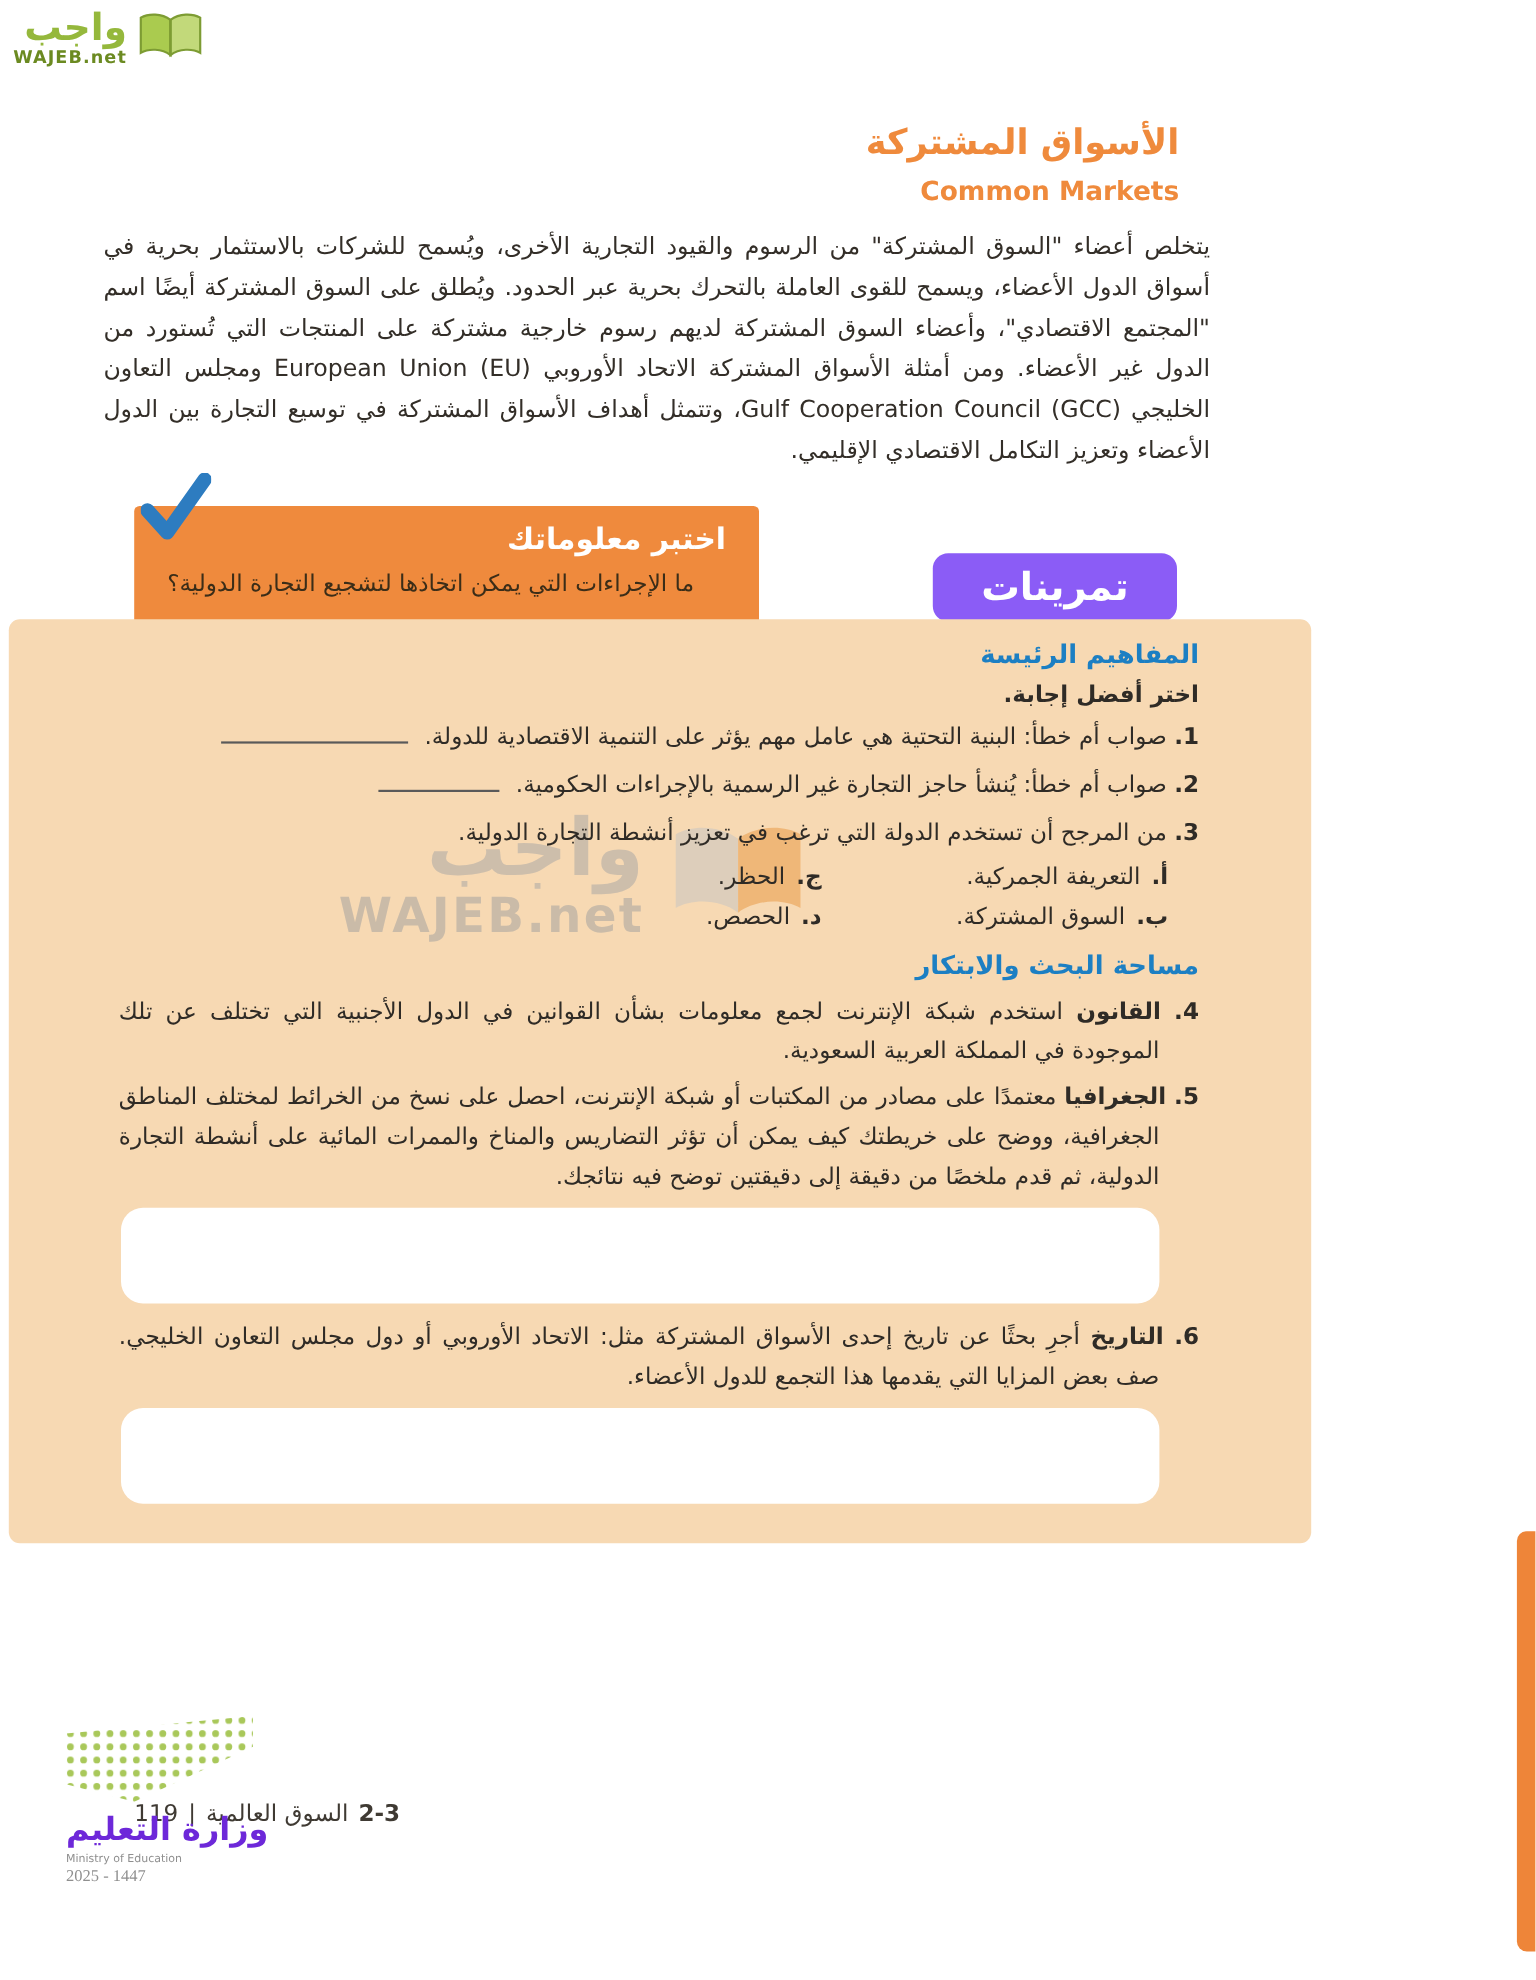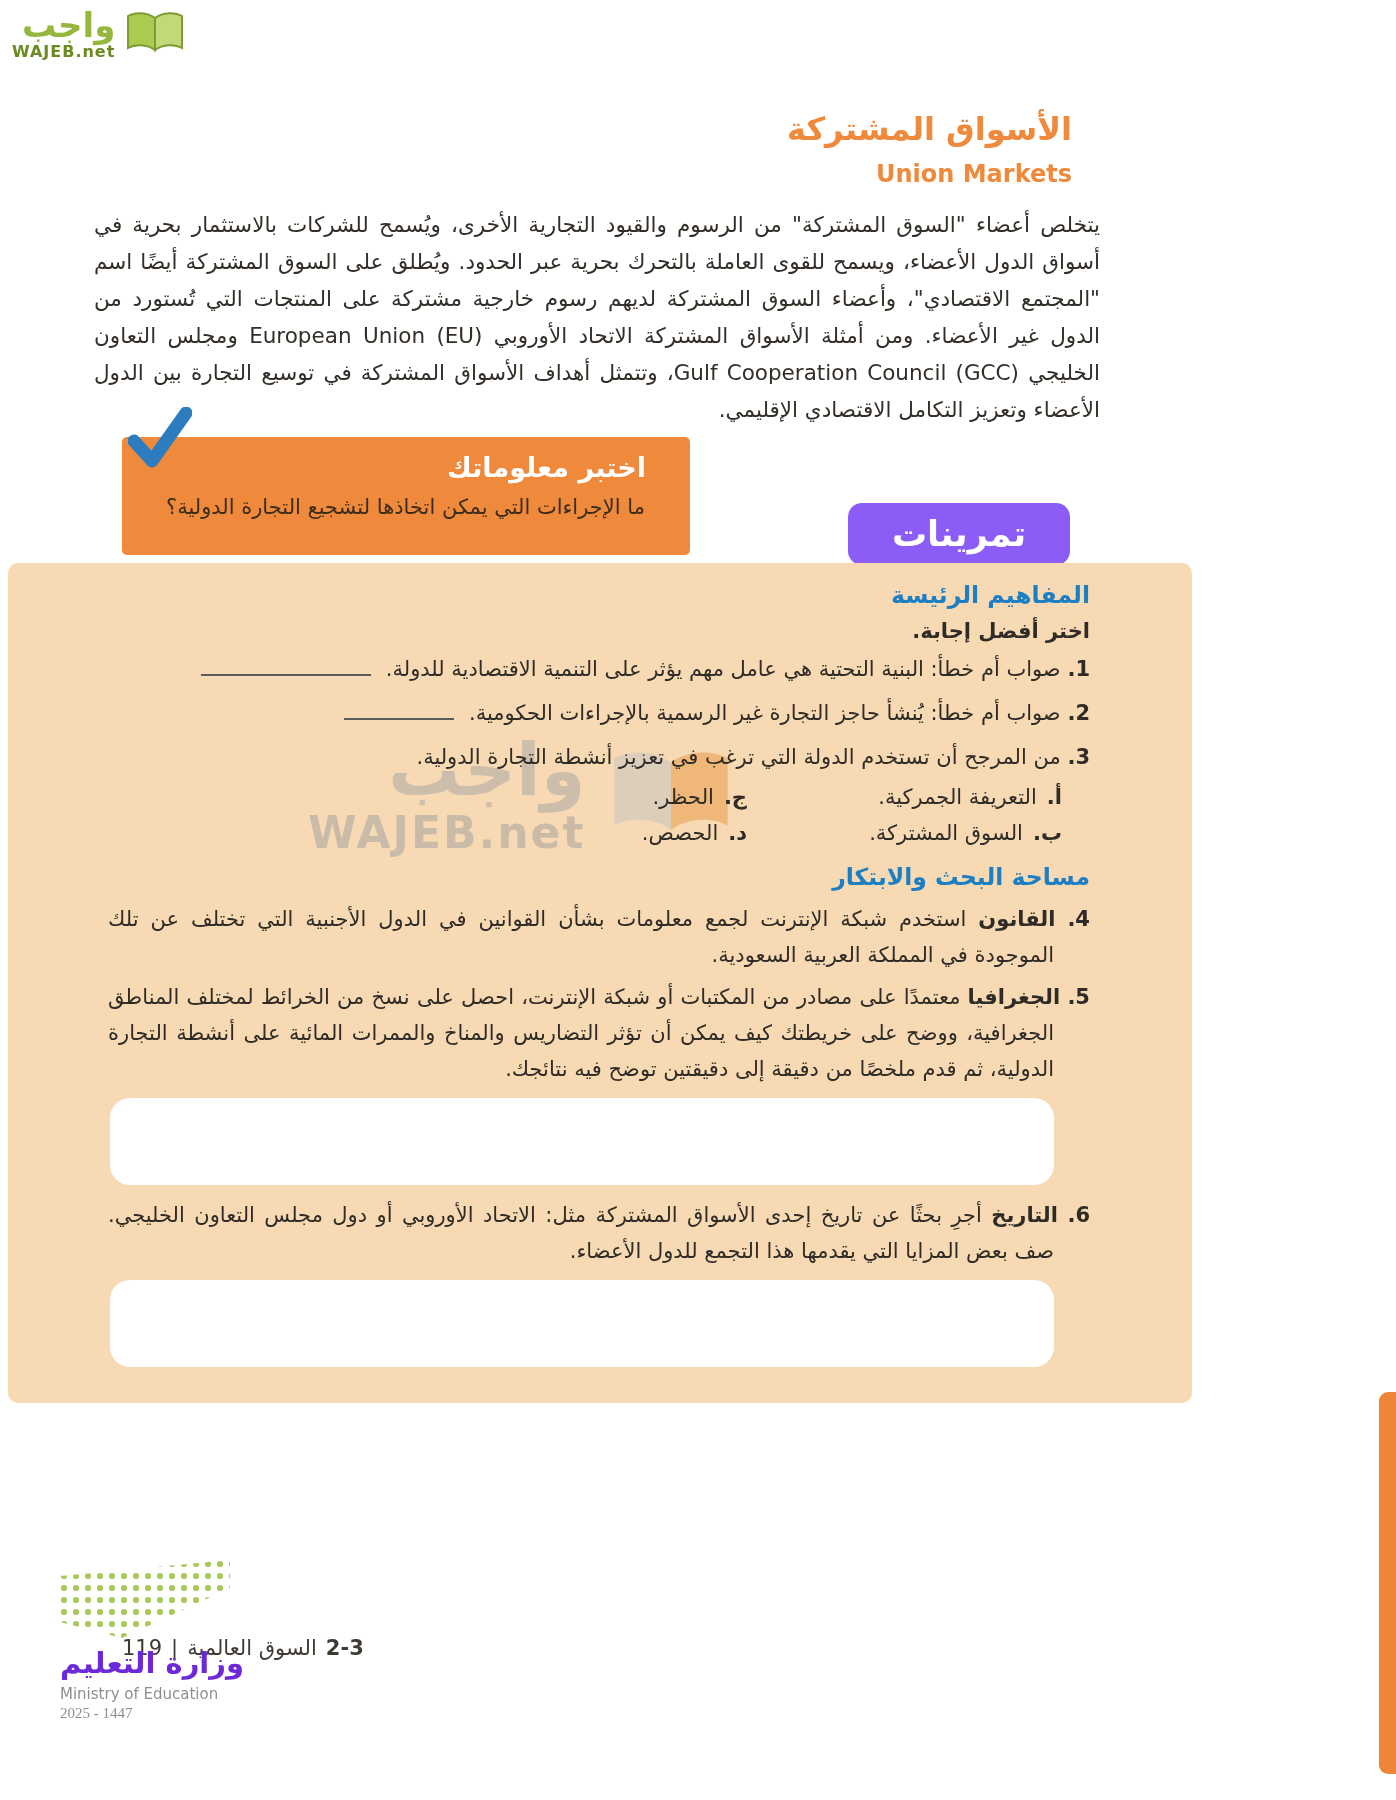--- a/index.html
+++ b/index.html
@@ -15,22 +15,22 @@
   
   .section-heading { position:absolute; top:110px; right:324px; text-align:right; color:#ef8a3c; }
   .h-ar { font-size:32px; font-weight:bold; }
   .h-en { font-size:24px; font-weight:bold; margin-top:12px; direction:ltr; }
 
   
   .intro { position:absolute; top:206px; right:296px; width:1006px; direction:rtl;
     text-align:justify; font-size:21.5px; line-height:37px; color:#332e28; }
 
   
-  .test-box { position:absolute; top:437px; left:122px; width:568px; height:118px;
-    background:#ef8a3d; border-radius:5px; padding:15px 44px; direction:rtl; }
+  .test-box { position:absolute; top:460px; left:122px; width:568px; height:118px;
+    background:#ef8a3d; border-radius:5px; padding:15px 30px; direction:rtl; }
   .test-title { color:#ffffff; font-weight:bold; font-size:27px; text-align:right; }
   .test-q { color:#3b2d18; font-size:21px; margin-top:12px; text-align:left; }
   .check-icon { position:absolute; top:-30px; left:6px; }
 
   
   .ex-tab { position:absolute; top:503px; right:326px; width:222px; height:62px;
     background:#8b5cf6; border-radius:14px; color:#fff; font-weight:bold; font-size:35px;
     display:flex; align-items:center; justify-content:center; }
 
   
@@ -57,21 +57,21 @@
   .wm-ar { font-size:72px; font-weight:bold; color:#a5a5a5; line-height:74px; }
   .wm-en { font-size:44px; font-weight:bold; color:#9f9f9f; letter-spacing:2px; }
 
   
   .footer-line { position:absolute; top:1636px; left:122px; direction:rtl; display:flex; gap:9px;
     font-size:21px; color:#3f3a33; align-items:baseline; }
   .ltr { direction:ltr; unicode-bidi:isolate; }
   .bold { font-weight:bold; }
   .moe { position:absolute; left:60px; top:1560px; width:240px; }
   .moe-wordmark { font-size:29px; font-weight:bold; color:#6d28d9; margin-top:4px; direction:rtl; text-align:left; }
-  .moe-en { font-size:15px; color:#8f8f8f; margin-top:5px; }
+  .moe-en { font-size:10px; color:#8f8f8f; margin-top:5px; }
   .moe-years { font-size:15px; color:#8f8f8f; margin-top:2px;font-family:Liberation Serif, serif; }
 
   .side-bar { position:absolute; right:0; top:1392px; width:17px; height:382px;
     background:#ee8539; border-radius:9px 0 0 9px; }
 </style>
 </head>
 <body>
 
 <div class="brand">
   <div class="brand-text">
@@ -82,21 +82,21 @@
     <svg width="60" height="46" viewBox="0 0 60 46">
       <path d="M30 8 C22 2 10 2 3 6 L3 38 C10 34 22 34 30 40 Z" fill="#aacb4f" stroke="#7d9c33" stroke-width="2"></path>
       <path d="M30 8 C38 2 50 2 57 6 L57 38 C50 34 38 34 30 40 Z" fill="#c2d97a" stroke="#7d9c33" stroke-width="2"></path>
       <path d="M30 8 L30 40" stroke="#7d9c33" stroke-width="2"></path>
     </svg>
   </span>
 </div>
 
 <div class="section-heading">
   <div class="h-ar">الأسواق المشتركة</div>
-  <div class="h-en">Union Markets</div>
+  <div class="h-en">Common Markets</div>
 </div>
 
 <p class="intro">يتخلص أعضاء "السوق المشتركة" من الرسوم والقيود التجارية الأخرى، ويُسمح للشركات بالاستثمار بحرية في أسواق الدول الأعضاء، ويسمح للقوى العاملة بالتحرك بحرية عبر الحدود. ويُطلق على السوق المشتركة أيضًا اسم "المجتمع الاقتصادي"، وأعضاء السوق المشتركة لديهم رسوم خارجية مشتركة على المنتجات التي تُستورد من الدول غير الأعضاء. ومن أمثلة الأسواق المشتركة الاتحاد الأوروبي European Union (EU) ومجلس التعاون الخليجي Gulf Cooperation Council (GCC)، وتتمثل أهداف الأسواق المشتركة في توسيع التجارة بين الدول الأعضاء وتعزيز التكامل الاقتصادي الإقليمي.</p>
 
 <div class="test-box">
   <span class="check-icon">
     <svg width="64" height="62" viewBox="0 0 64 62">
       <path d="M6 34 L24 54 L58 6" fill="none" stroke="#2d7cc0" stroke-width="13" stroke-linecap="round" stroke-linejoin="round"></path>
     </svg>
   </span>

